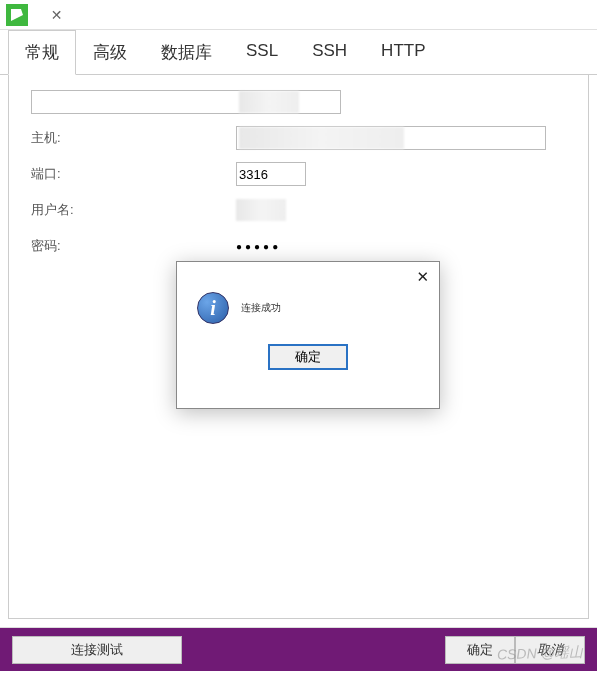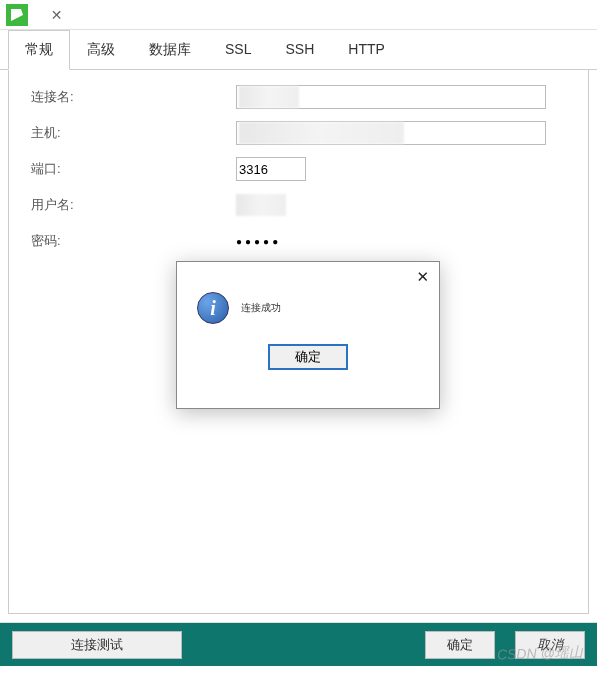--- a/index.html
+++ b/index.html
@@ -5,37 +5,37 @@
     * { box-sizing: border-box; margin: 0; padding: 0; font-family: "Microsoft YaHei", "Segoe UI", sans-serif; }
     body { width: 597px; height: 675px; background: #fff; position: relative; overflow: hidden; }
     
     .titlebar { height: 30px; background: #fff; display: flex; align-items: center; border-bottom: 1px solid #e0e0e0; }
     .titlebar-icon { width: 22px; height: 22px; margin: 0 6px; background: #3fb83f; display: flex; align-items: center; justify-content: center; }
     .titlebar-icon svg { width: 16px; height: 16px; }
     .titlebar-text { flex: 1; color: #666; font-size: 13px; }
     .titlebar-close { width: 45px; height: 30px; display: flex; align-items: center; justify-content: center; color: #666; font-size: 14px; cursor: pointer; }
     
     .tabs { display: flex; border-bottom: 1px solid #ccc; background: #fff; padding: 0 8px; }
-    .tab { padding: 10px 16px; font-size: 14px; color: #333; cursor: pointer; border: 1px solid transparent; margin-bottom: -1px; }
+    .tab { padding: 10px 16px; font-size: 17px; color: #333; cursor: pointer; border: 1px solid transparent; margin-bottom: -1px; }
     .tab.active { border: 1px solid #ccc; border-bottom: 1px solid #fff; background: #fff; }
     
     .form-area { padding: 14px 22px; position: relative; height: 544px; border: 1px solid #ccc; margin: 0 8px 8px 8px; border-top: none; }
     .form-row { display: flex; align-items: center; margin-bottom: 10px; height: 26px; }
     .form-row.gap { }
     .form-label { width: 205px; color: #555; font-size: 13px; }
     .form-input { height: 24px; border: 1px solid #bbb; padding: 0 2px; font-size: 13px; background: #fff; }
     .form-input.w-full { width: 310px; }
     .form-input.w-port { width: 70px; }
     .blur-box { width: 310px; height: 22px; background: linear-gradient(90deg, #e8e8e8 0%, #f4f4f4 50%, #eee 100%); filter: blur(1px); }
     .blur-box.narrow { width: 60px; }
     .blur-box.medium { width: 165px; }
     .blur-box.small { width: 50px; }
     .dots { letter-spacing: 3px; font-size: 10px; }
     
-    .bottom-bar { height: 44px; background: #0f766e; border-top: 1px solid #ddd; display: flex; align-items: center; padding: 0 12px; gap: 20px; }
+    .bottom-bar { height: 44px; background: #701a75; border-top: 1px solid #ddd; display: flex; align-items: center; padding: 0 12px; gap: 0; }
     .btn { height: 28px; border: 1px solid #bbb; background: #efefef; font-size: 13px; color: #333; padding: 0 18px; cursor: pointer; }
     .btn.test { width: 170px; }
     .btn.ok { width: 70px; margin-left: auto; }
     .btn.cancel { width: 70px; font-style: italic; }
     
     .modal-overlay { position: absolute; top: 0; left: 0; right: 0; bottom: 0; }
     .modal { position: absolute; left: 176px; top: 261px; width: 264px; height: 148px; background: #fff; border: 1px solid #888; box-shadow: 0 4px 20px rgba(0,0,0,0.25); }
     .modal-close { position: absolute; top: 6px; right: 10px; font-size: 15px; cursor: pointer; color: #222; }
     .modal-body { display: flex; align-items: center; padding: 30px 20px 10px 20px; gap: 12px; }
     .info-icon { width: 32px; height: 32px; border-radius: 50%; background: radial-gradient(circle at 30% 30%, #6ba5e8, #2a5ea8); display: flex; align-items: center; justify-content: center; border: 1px solid #336; }
@@ -62,21 +62,20 @@
   <div class="tab active">常规</div>
   <div class="tab">高级</div>
   <div class="tab">数据库</div>
   <div class="tab">SSL</div>
   <div class="tab">SSH</div>
   <div class="tab">HTTP</div>
 </div>
 
 <div class="form-area">
   <div class="form-row">
-    <div class="form-label">连接名:</div>
     <input class="form-input w-full" style="background: transparent; position: relative;">
     <div class="blur-box narrow" style="position:absolute;left:230px;"></div>
   </div>
 
   <div class="form-row gap">
     <div class="form-label">主机:</div>
     <input class="form-input w-full" style="">
     <div class="blur-box medium" style="position:absolute;left:230px;"></div>
   </div>
 

